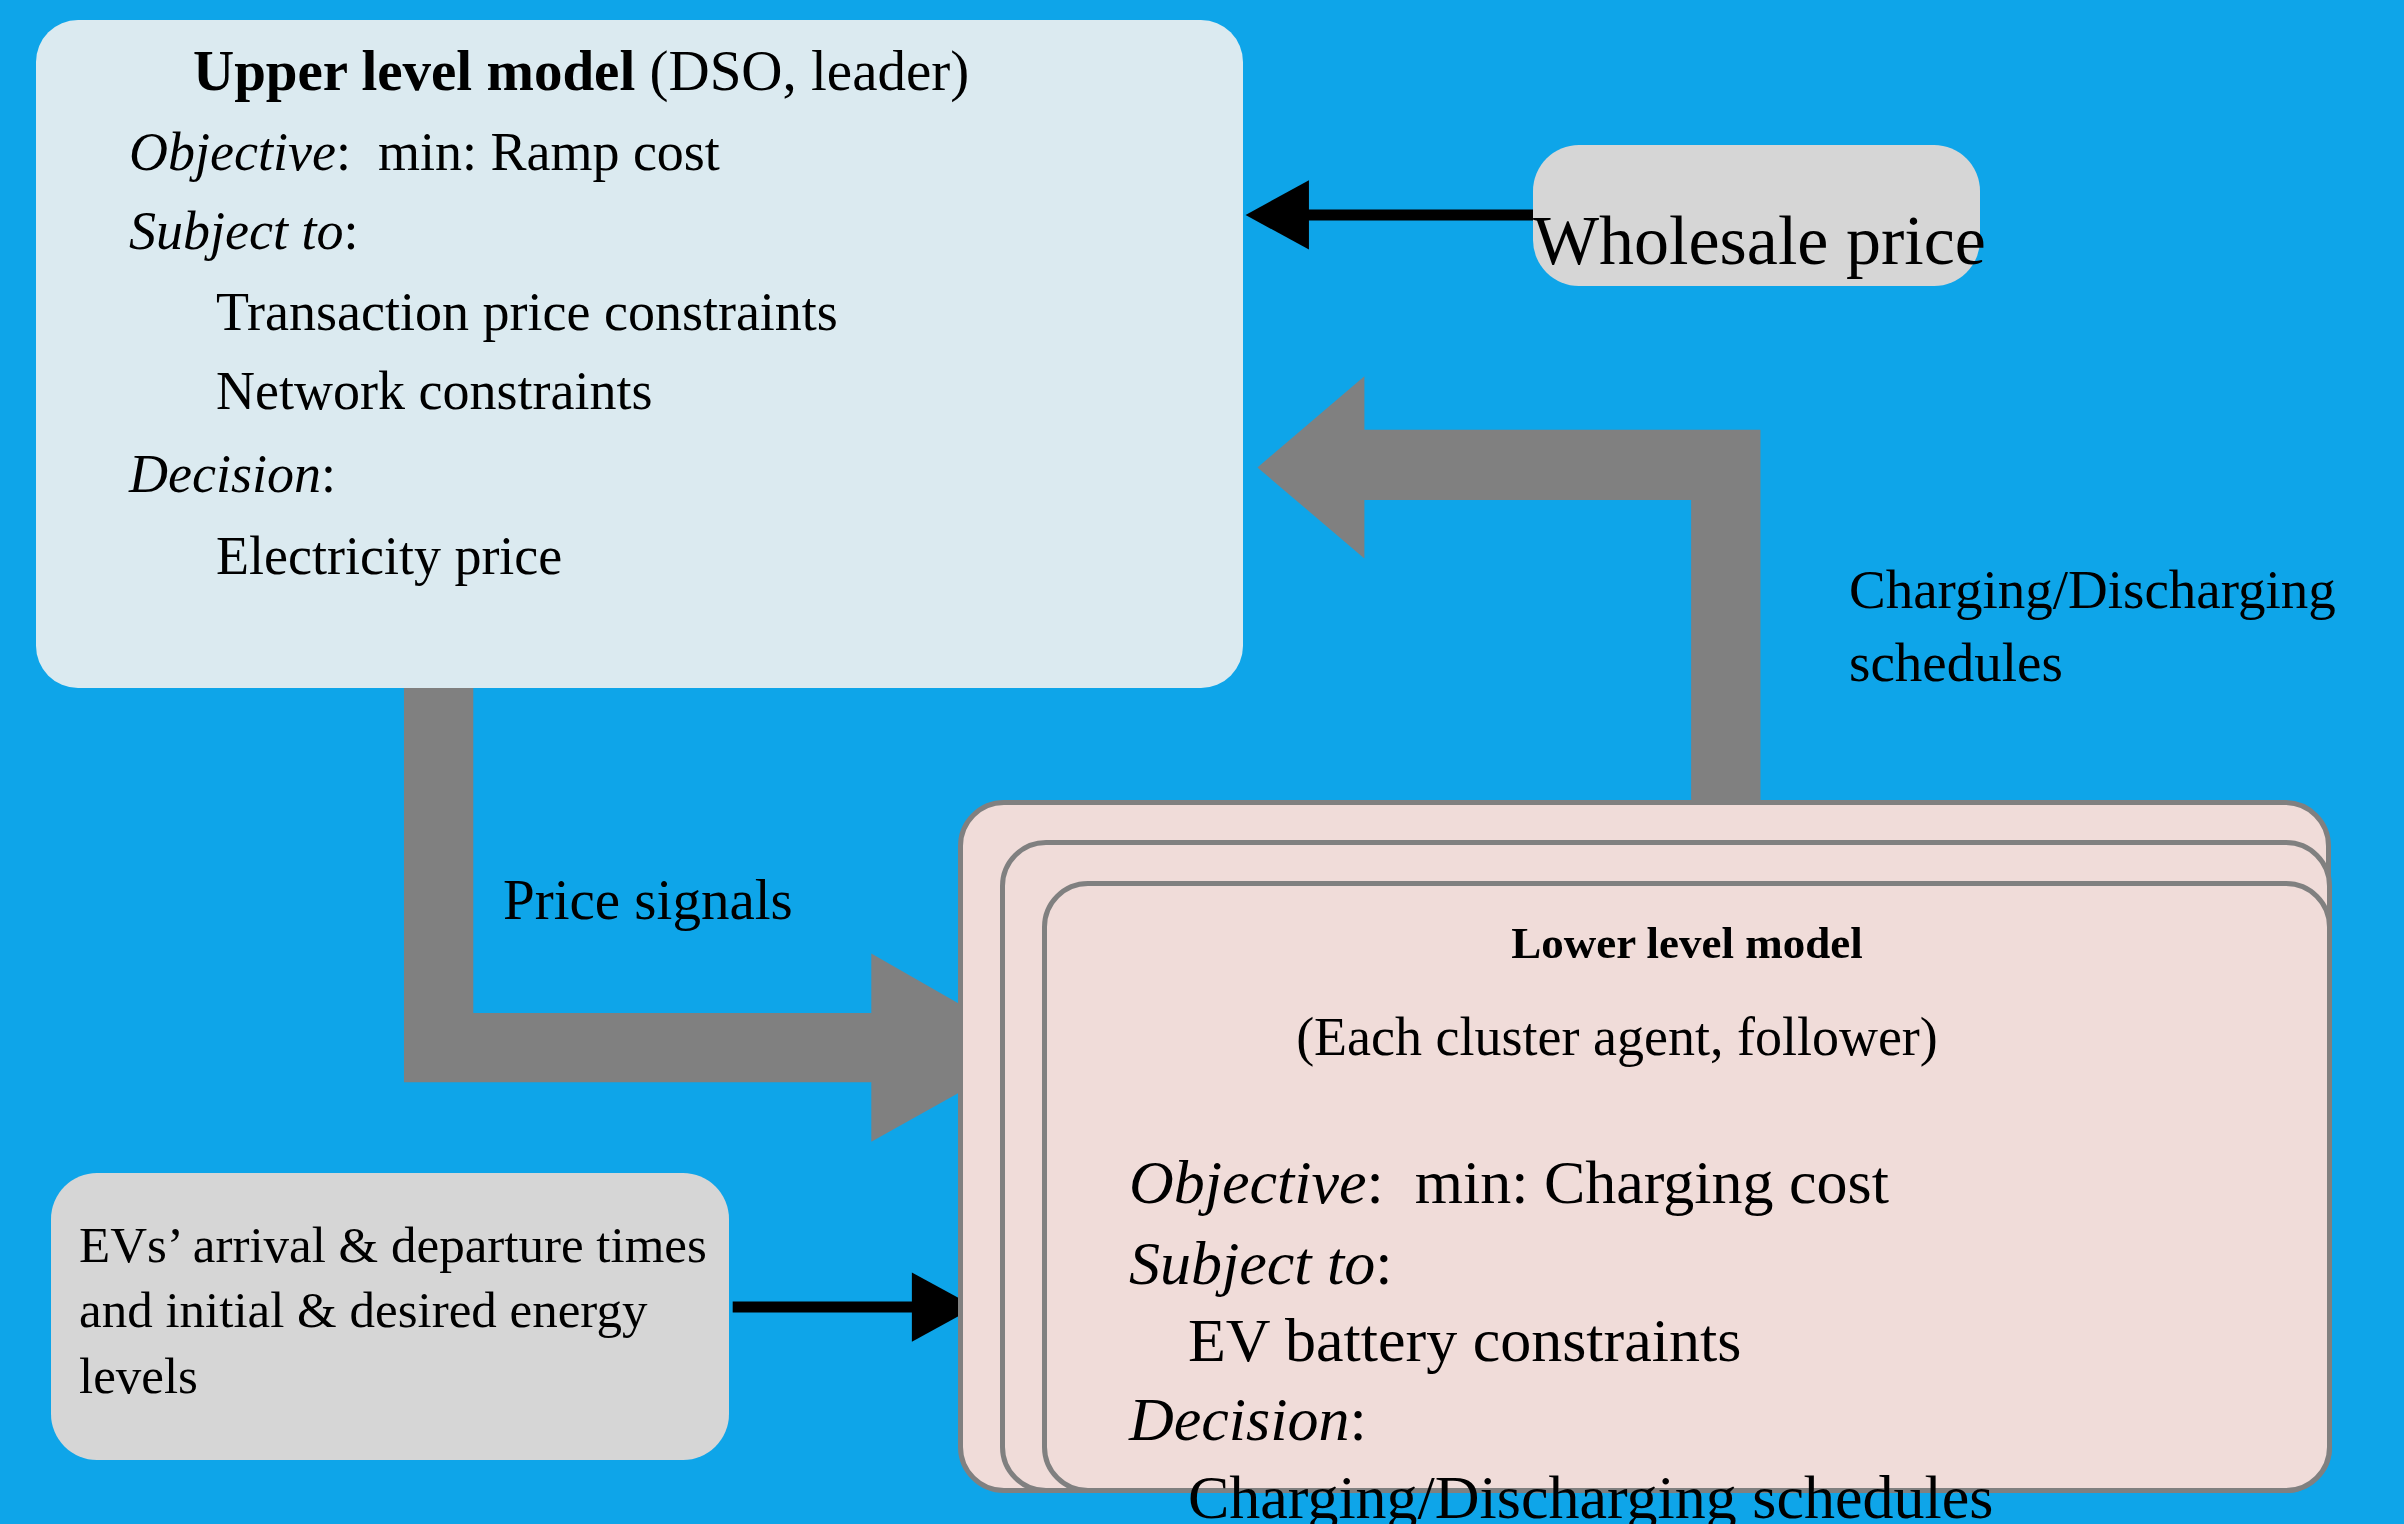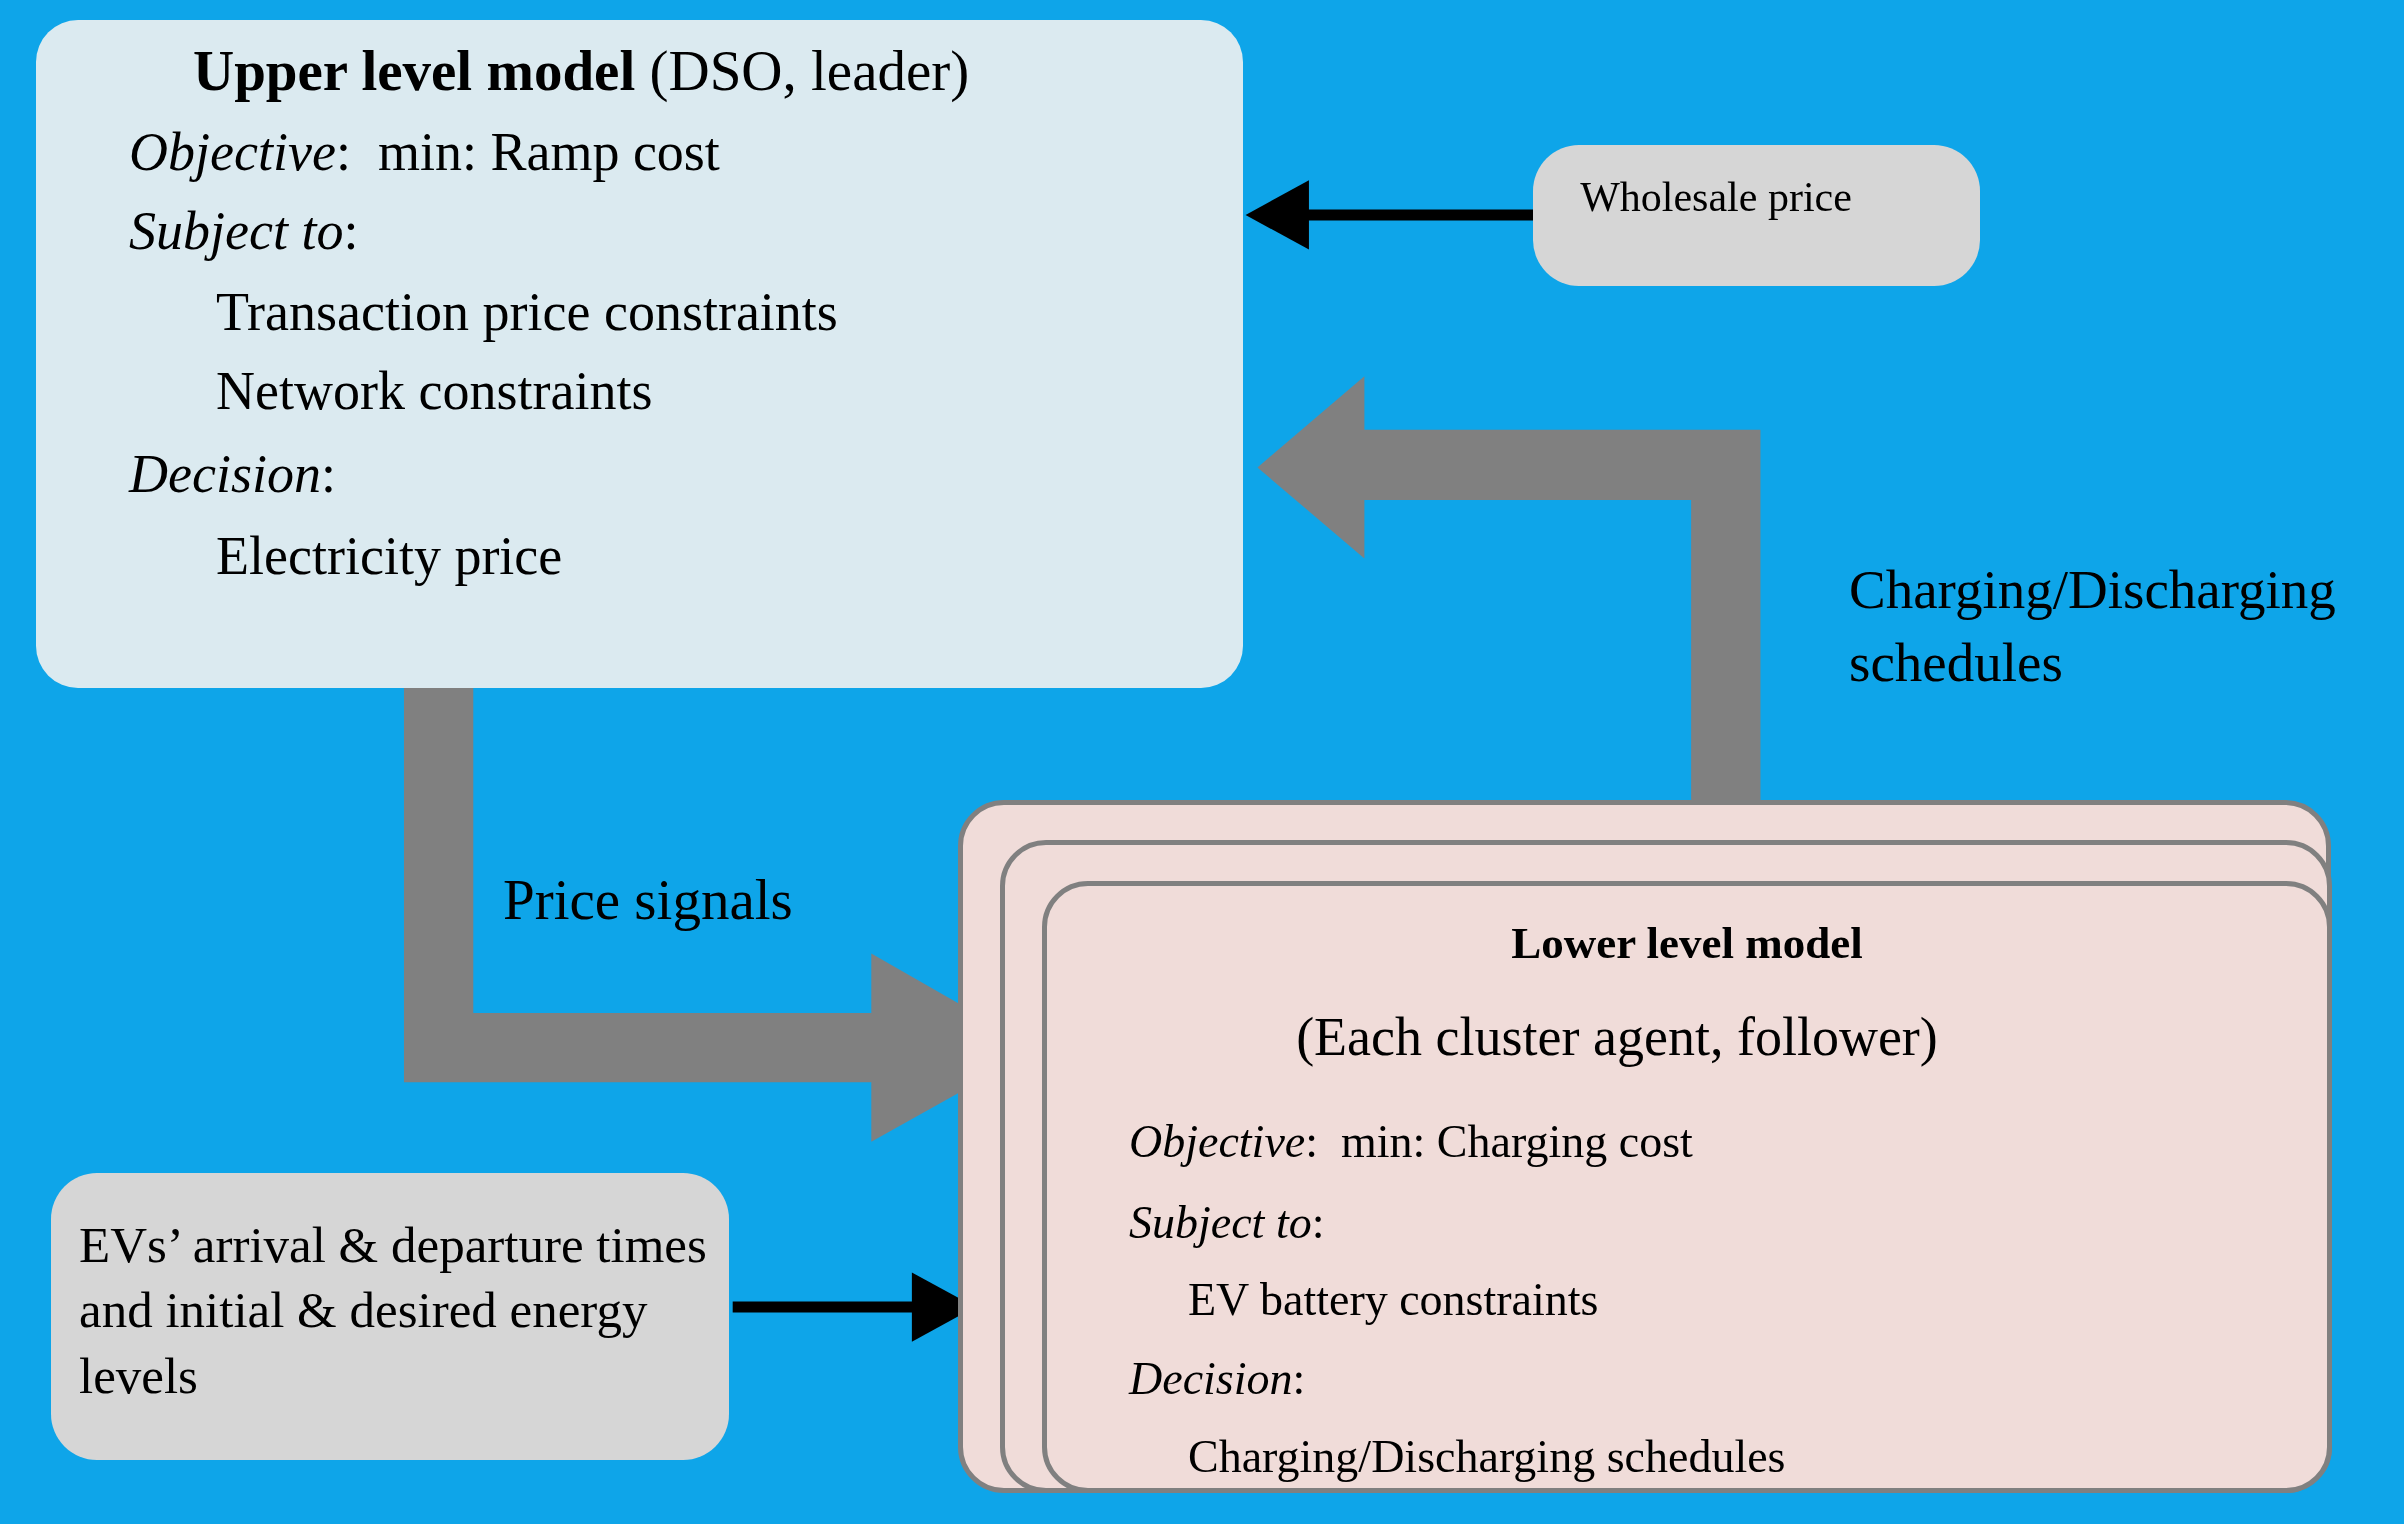--- a/index.html
+++ b/index.html
@@ -72,40 +72,40 @@
     white-space: normal;
   }
   #lower-sub {
     left: 1042px;
     top: 1010px;
     width: 1150px;
     text-align: center;
     font-size: 54px;
     white-space: normal;
   }
-  .ll-line { font-size: 46px; }
+  .ll-line { font-size: 62px; margin-top: 32px; }
 
   
   .pill {
     position: absolute;
     background: #d6d6d6;
     border-radius: 46px;
   }
   #wholesale-pill {
     left: 1533px;
     top: 145px;
     width: 447px;
     height: 141px;
   }
   #wholesale-label {
     left: 1533px;
-    top: 176px;
+    top: 206px;
     width: 366px;
     text-align: center;
-    font-size: 42px;
+    font-size: 70px;
   }
   #ev-pill {
     left: 51px;
     top: 1173px;
     width: 678px;
     height: 287px;
   }
   #ev-label {
     left: 79px;
     top: 1213px;

